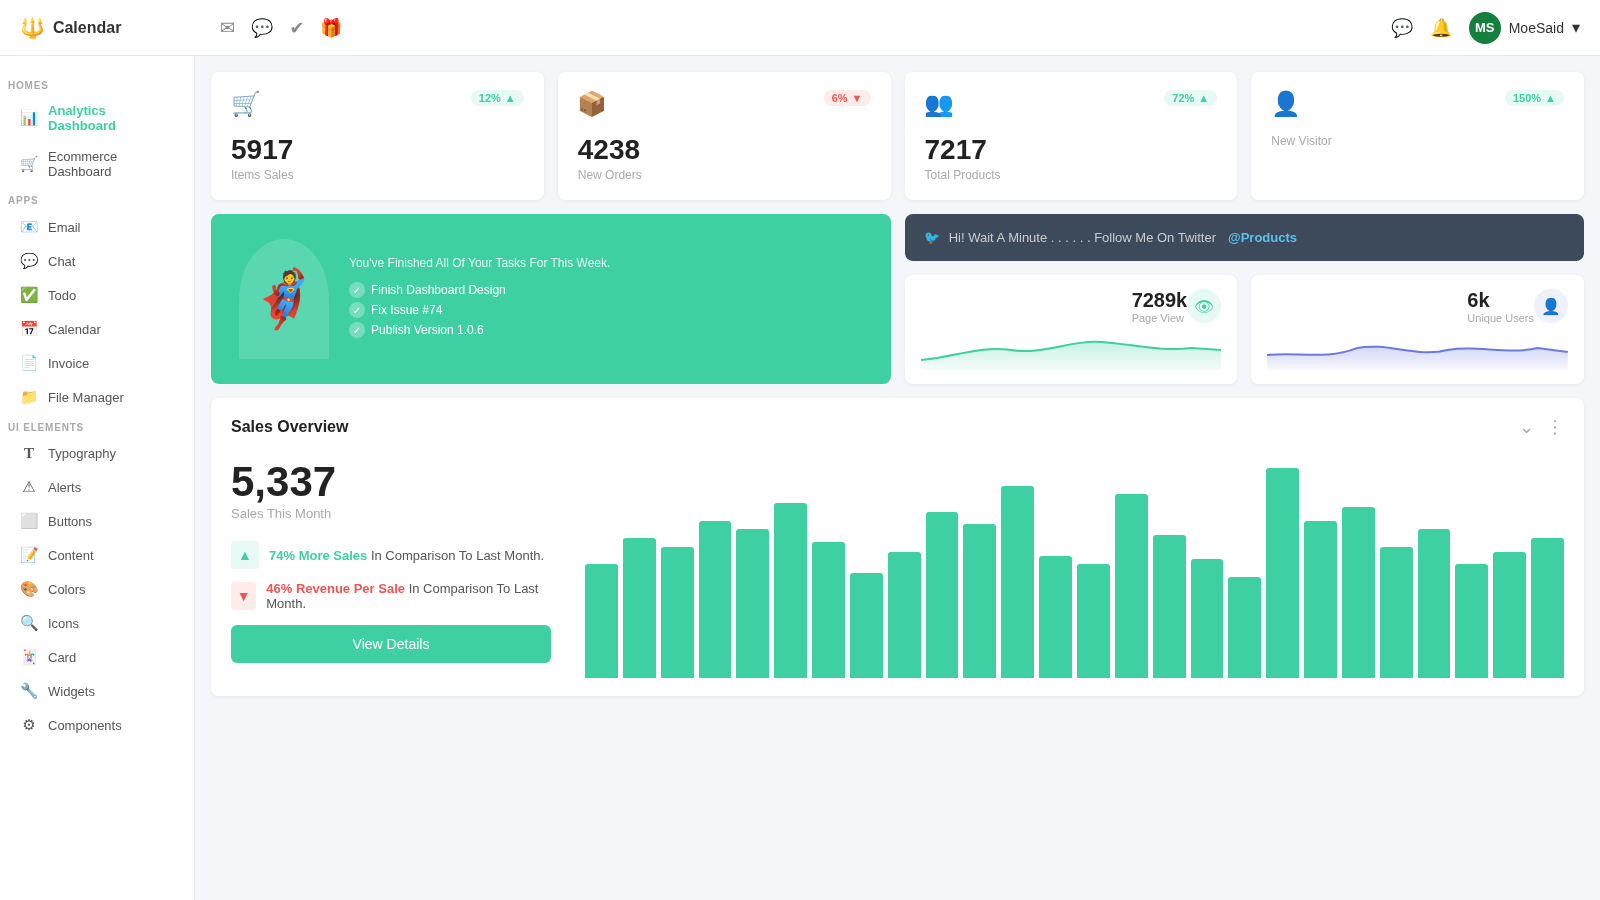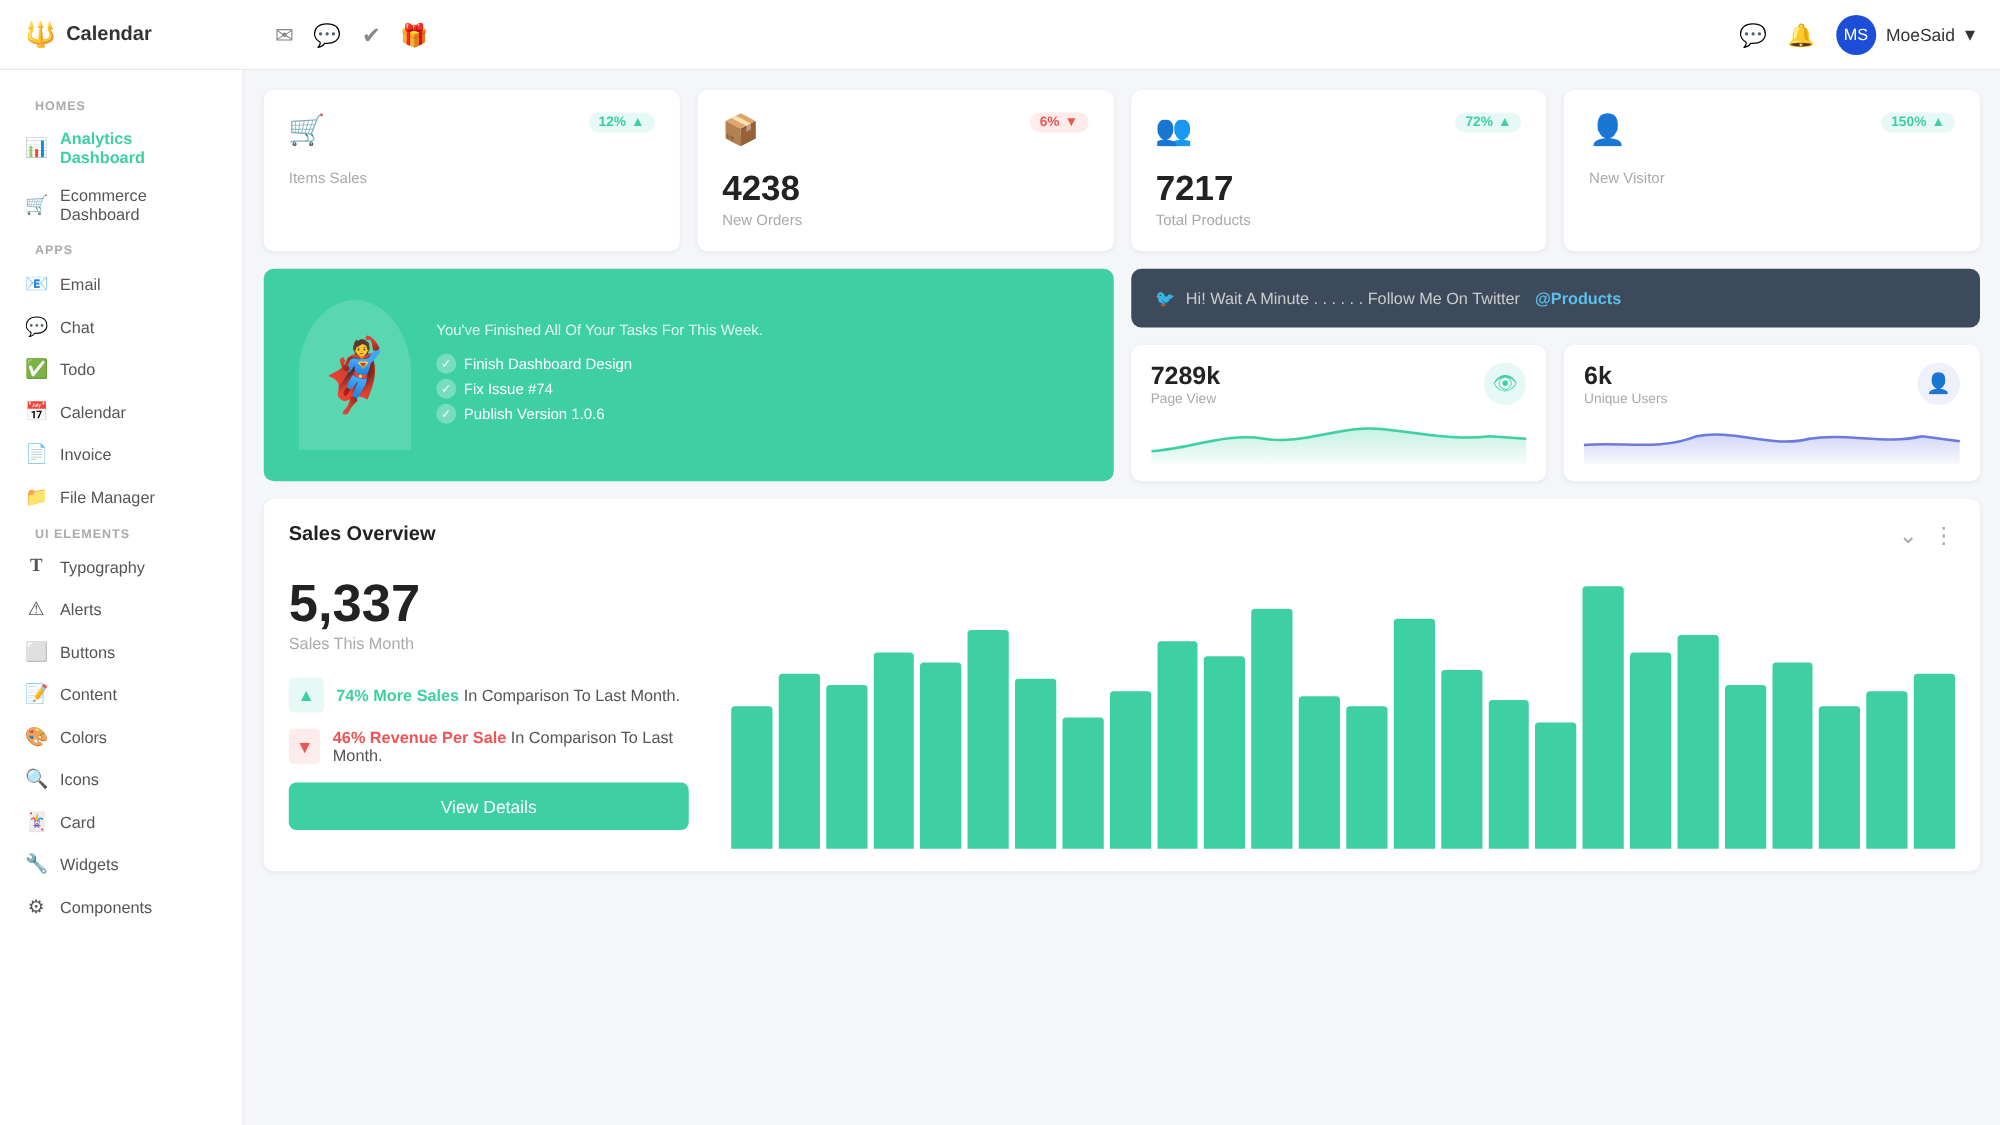--- a/index.html
+++ b/index.html
@@ -19,38 +19,38 @@
     }
     .topnav-brand {
       display: flex; align-items: center; gap: 8px; font-weight: 700; font-size: 16px; color: #333; min-width: 180px;
     }
     .topnav-brand-icon { font-size: 20px; }
     .topnav-icons { display: flex; gap: 16px; align-items: center; margin-left: 20px; }
     .topnav-icon { font-size: 18px; color: #888; cursor: pointer; }
     .topnav-right { margin-left: auto; display: flex; align-items: center; gap: 16px; }
     .topnav-right-icon { font-size: 18px; color: #888; cursor: pointer; }
     .topnav-user { display: flex; align-items: center; gap: 8px; cursor: pointer; }
-    .topnav-avatar { width: 32px; height: 32px; border-radius: 50%; background: #1d4ed8; display: flex; align-items: center; justify-content: center; color: #fff; font-size: 13px; font-weight: 400; }
+    .topnav-avatar { width: 32px; height: 32px; border-radius: 50%; background: #15803d; display: flex; align-items: center; justify-content: center; color: #fff; font-size: 13px; font-weight: 700; }
     .topnav-username { font-size: 14px; font-weight: 500; color: #333; }
 
     
     .layout { display: flex; flex: 1; overflow: hidden; }
 
     
     .sidebar {
       width: 195px;
       background: #fff;
       border-right: 1px solid #e8e8e8;
       overflow-y: auto;
       padding: 16px 0;
       flex-shrink: 0;
     }
     .sidebar-section-label {
       font-size: 10px; font-weight: 700; color: #aaa; text-transform: uppercase;
-      padding: 8px 28px 4px;
+      padding: 8px 8px 4px;
       letter-spacing: 0.8px;
     }
     .sidebar-item {
       display: flex; align-items: center; gap: 10px;
       padding: 8px 20px;
       font-size: 13px; color: #555; cursor: pointer;
       transition: background 0.15s;
     }
     .sidebar-item.active { color: #3ecfa3; font-weight: 600; }
     .sidebar-item-icon { font-size: 15px; width: 18px; text-align: center; }
@@ -135,21 +135,21 @@
     .twitter-handle { color: #5bc0eb; font-weight: 600; margin-left: 4px; }
 
     
     .mini-stat-row { display: grid; grid-template-columns: 1fr 1fr; gap: 14px; }
     .mini-stat-card {
       background: #fff;
       border-radius: 8px;
       padding: 14px 16px;
       box-shadow: 0 1px 4px rgba(0,0,0,0.06);
     }
-    .mini-stat-card-header { display: flex; align-items: flex-start; justify-content: space-between; margin-bottom: 4px; }
+    .mini-stat-card-header { display: flex; align-items: flex-start; justify-content: flex-end; margin-bottom: 4px; }
     .mini-stat-value { font-size: 20px; font-weight: 700; color: #222; }
     .mini-stat-label { font-size: 11px; color: #aaa; }
     .mini-stat-icon-circle {
       width: 34px; height: 34px; border-radius: 50%;
       display: flex; align-items: center; justify-content: center;
       font-size: 16px;
     }
     .mini-stat-icon-circle.teal { background: #e6f9f4; color: #3ecfa3; }
     .mini-stat-icon-circle.blue { background: #eef0fb; color: #6c7ae0; }
     .mini-sparkline { height: 40px; margin-top: 6px; }
@@ -305,20 +305,21 @@
     <div class="stat-cards">
 
       <div class="stat-card">
         <div class="stat-card-header">
           <span class="stat-card-icon teal">🛒</span>
           <span class="stat-badge up">
             <span>12%</span>
             <span>▲</span>
           </span>
         </div>
+        <div class="stat-card-value">5917</div>
         <div class="stat-card-label">Items Sales</div>
       </div>
 
       <div class="stat-card">
         <div class="stat-card-header">
           <span class="stat-card-icon red">📦</span>
           <span class="stat-badge down">
             <span>6%</span>
             <span>▼</span>
           </span>

